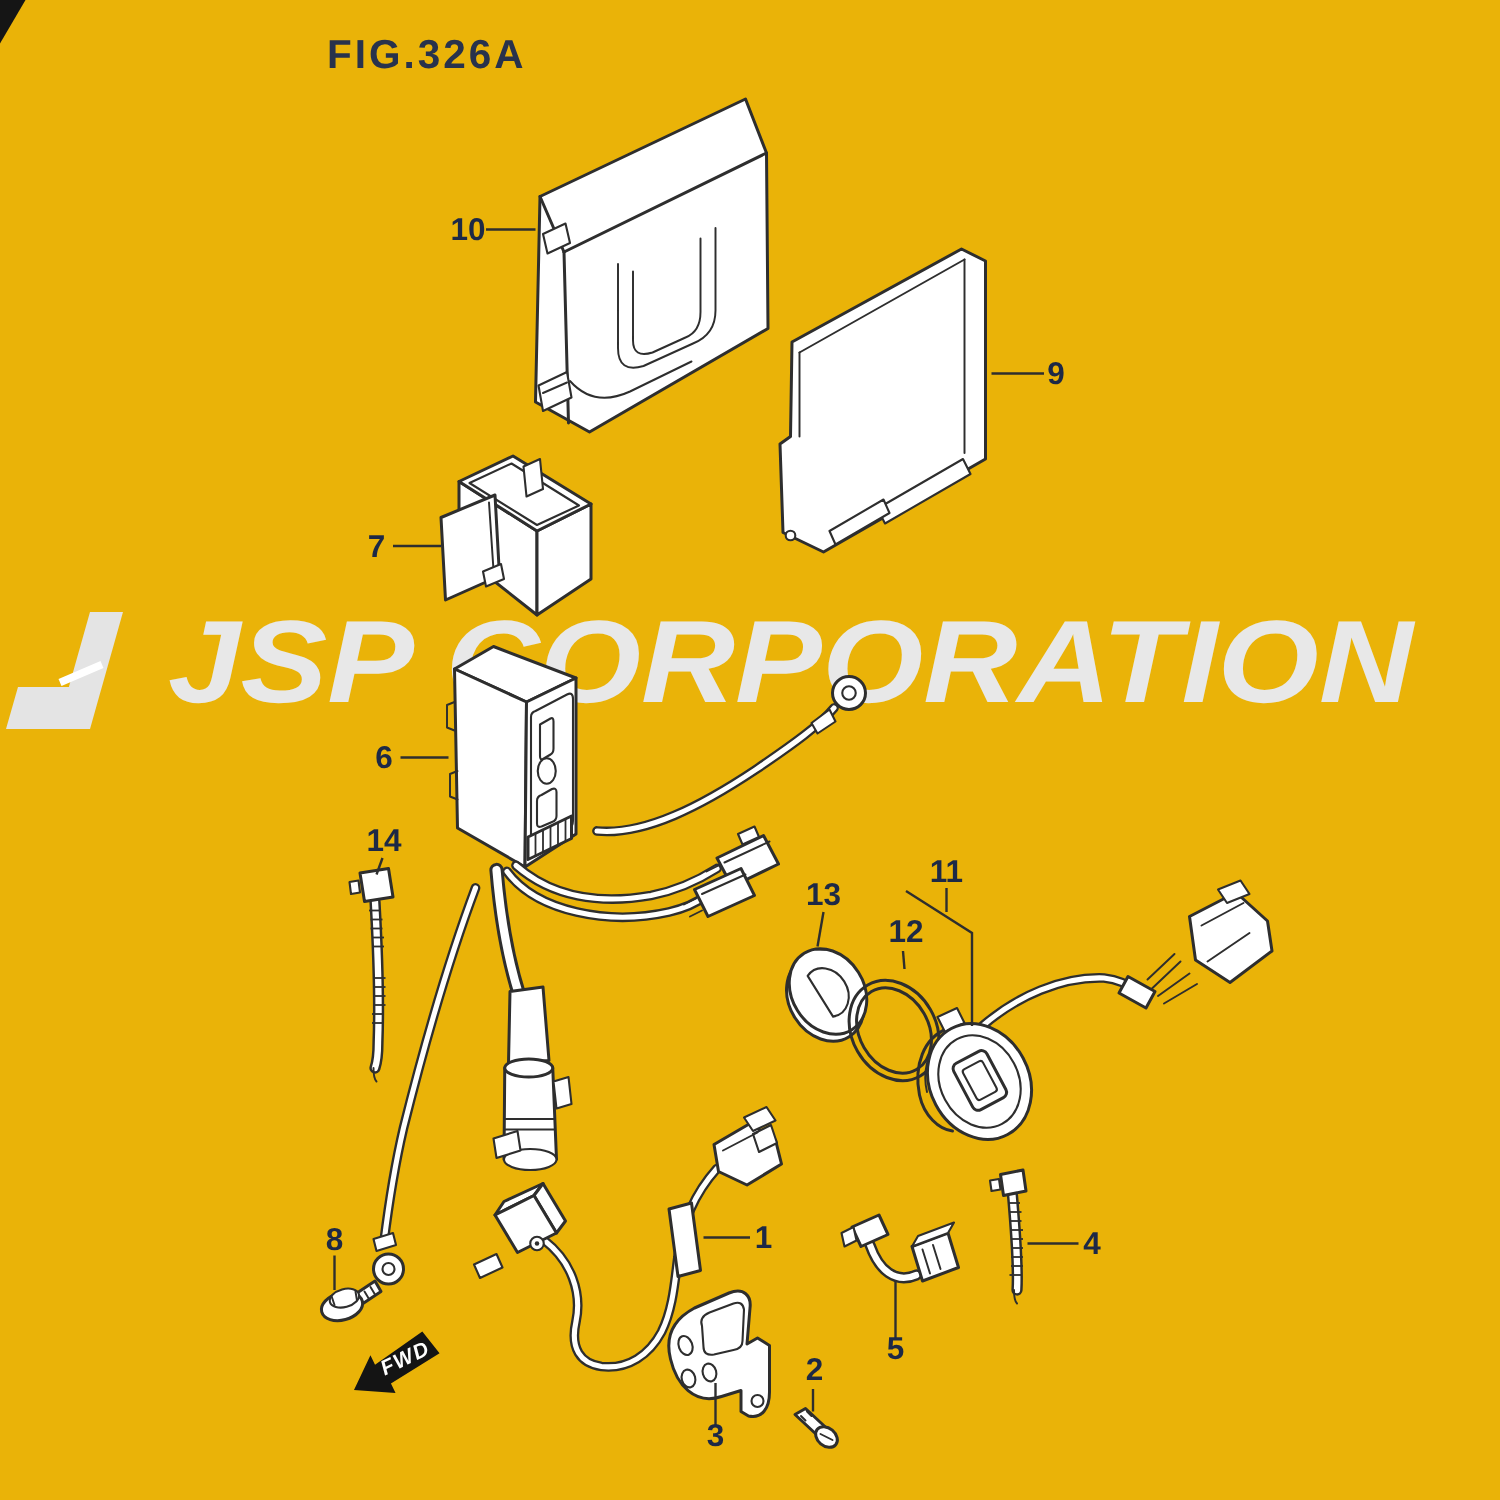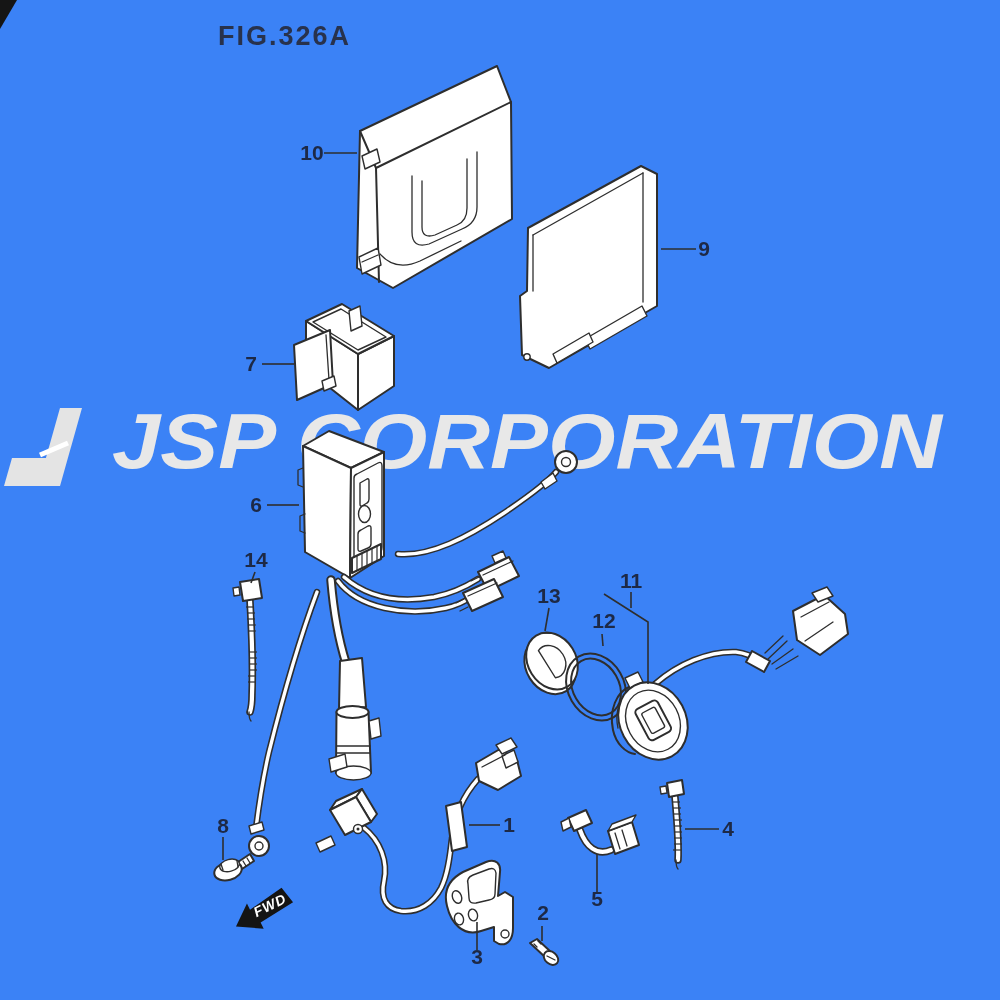--- a/index.html
+++ b/index.html
@@ -1,16 +1,16 @@
 <!DOCTYPE html>
 <html><head>
 <meta charset="utf-8">
 <style>
   html,body{margin:0;padding:0;background:#fff;}
-  .canvas{position:relative;width:1000px;height:1000px;background:#3b82f6;overflow:hidden;
+  .canvas{position:relative;width:1000px;height:1000px;background:#eab308;overflow:hidden;
           font-family:"Liberation Sans",sans-serif;}
   svg{position:absolute;left:0;top:0;}
   .ln{fill:none;stroke:#2e2e2e;stroke-width:2;stroke-linejoin:round;stroke-linecap:round;}
   .thin{fill:none;stroke:#2e2e2e;stroke-width:1.3;stroke-linejoin:round;stroke-linecap:round;}
   .fw{fill:#ffffff;stroke:#2e2e2e;stroke-width:2;stroke-linejoin:round;}
   .fwt{fill:#ffffff;stroke:#2e2e2e;stroke-width:1.4;stroke-linejoin:round;}
   .wo{fill:none;stroke:#2e2e2e;stroke-width:6.5;stroke-linecap:round;}
   .wi{fill:none;stroke:#ffffff;stroke-width:3.4;stroke-linecap:round;}
   .wo2{fill:none;stroke:#2e2e2e;stroke-width:9.5;stroke-linecap:round;}
   .wi2{fill:none;stroke:#ffffff;stroke-width:5.5;stroke-linecap:round;}

